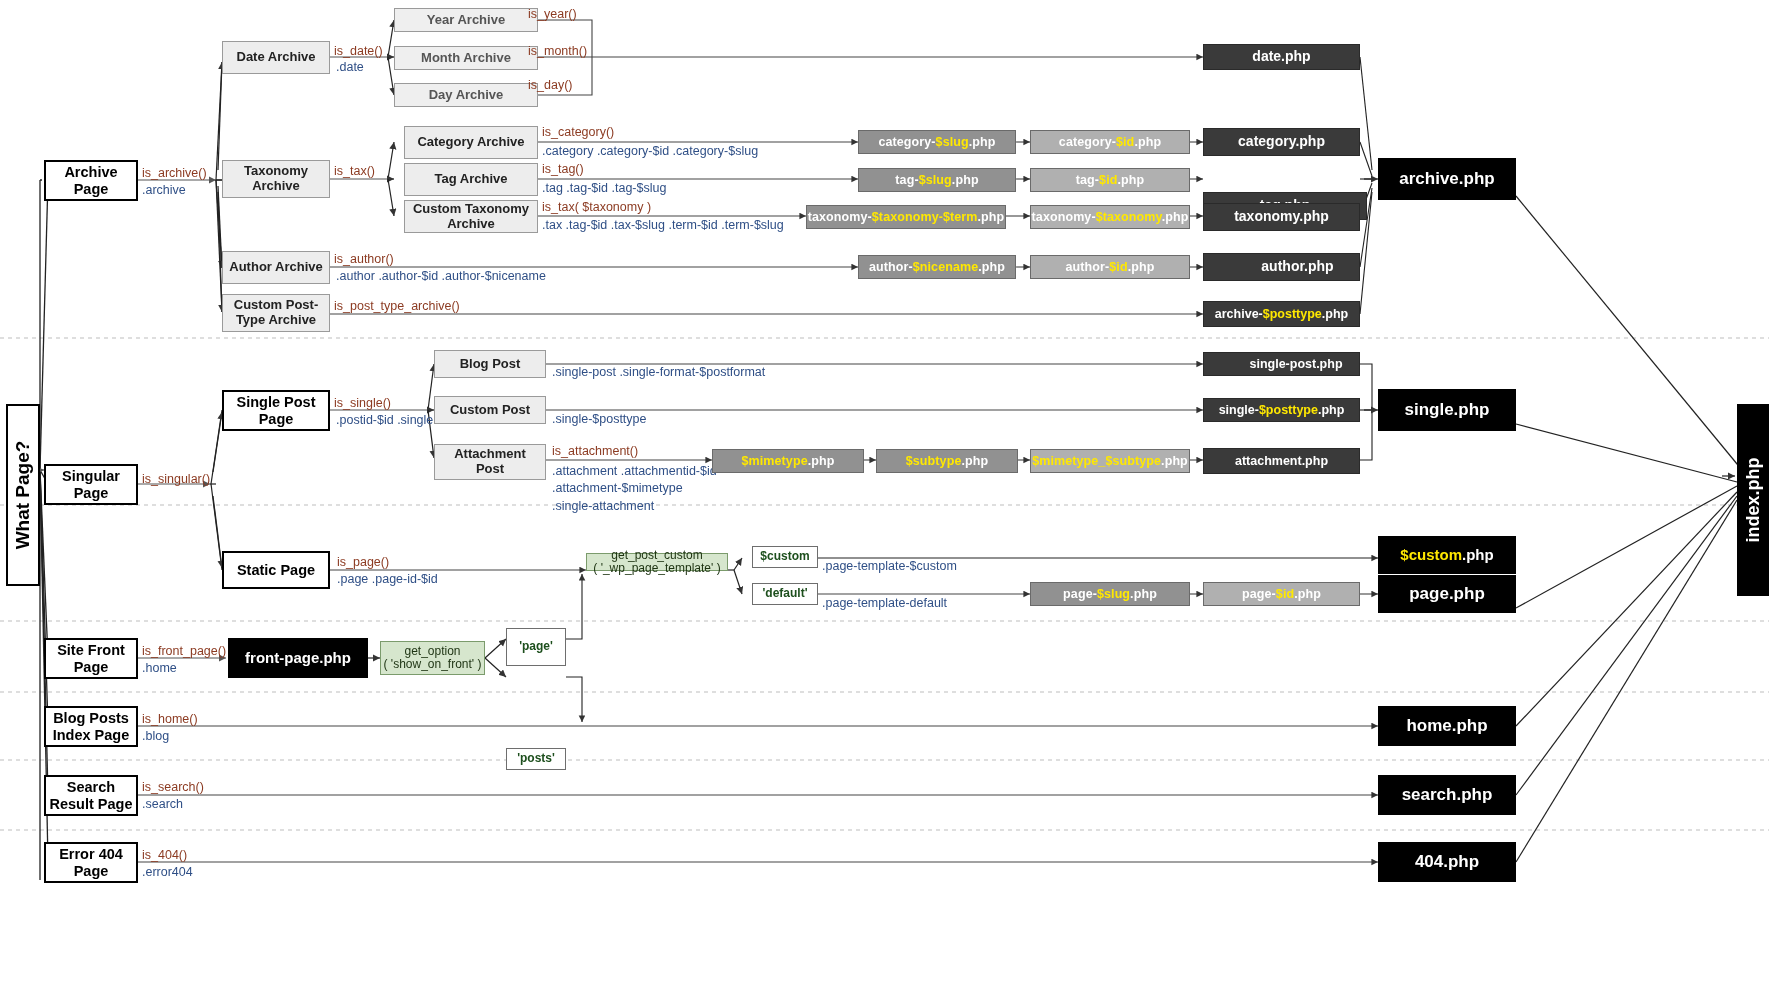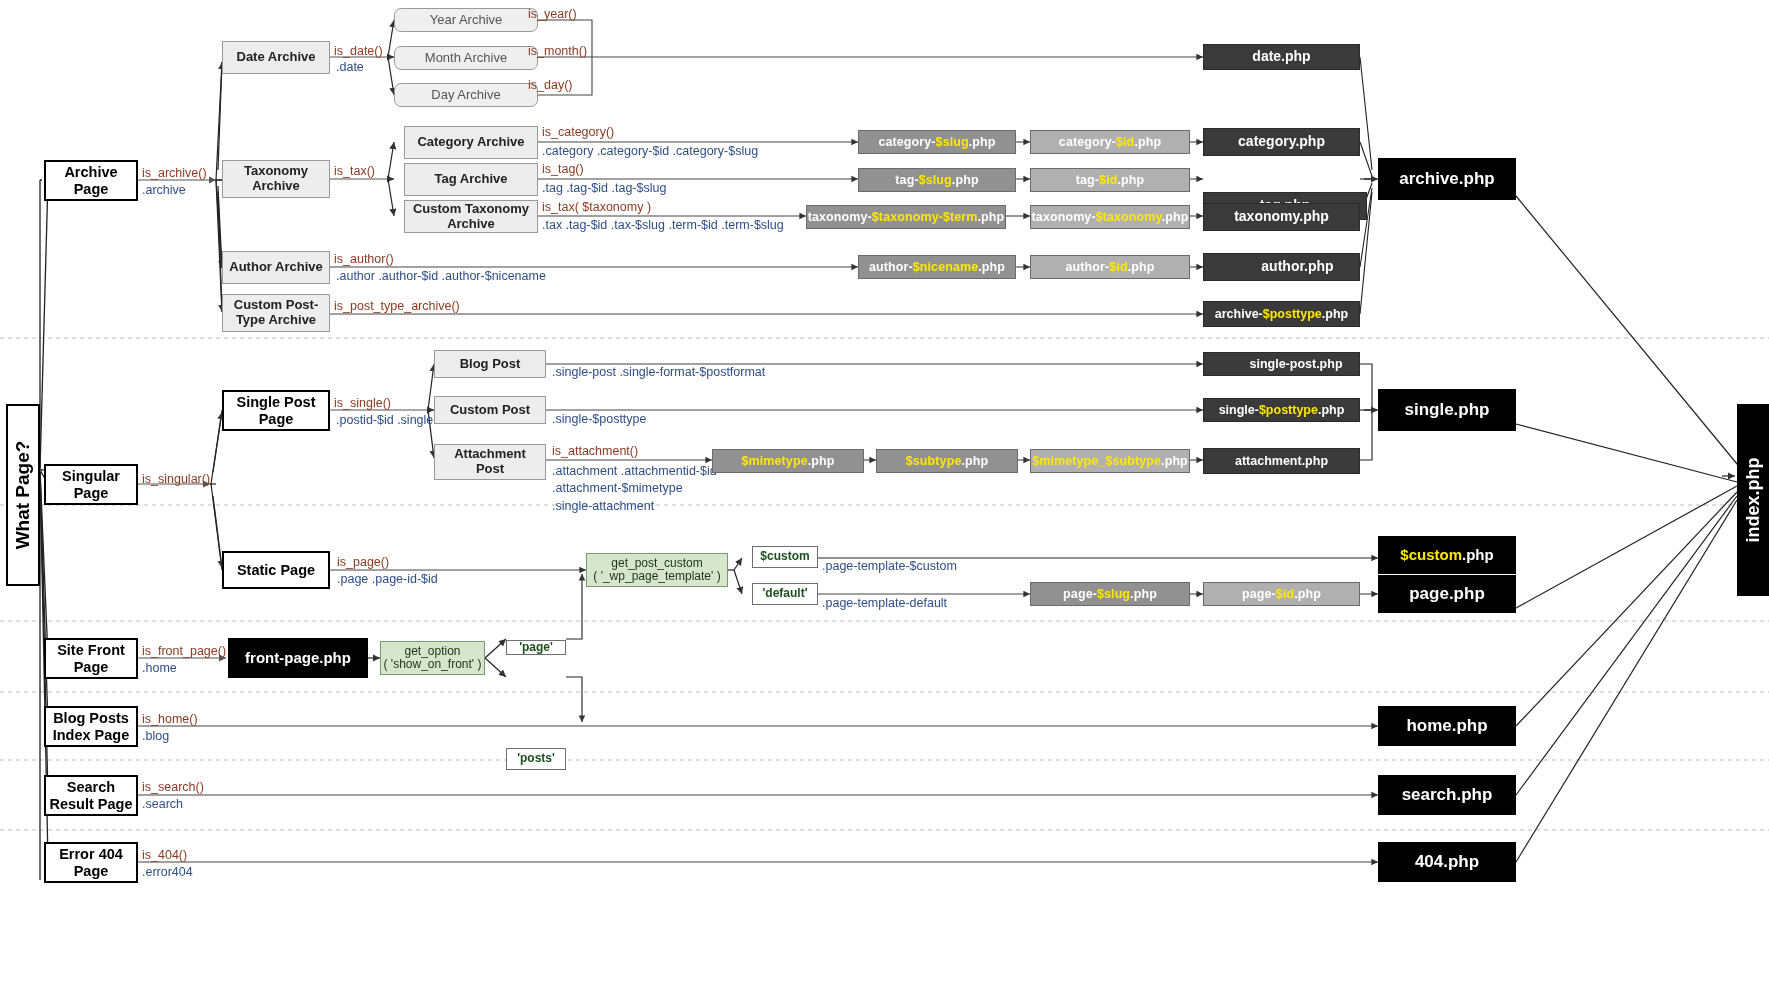--- a/index.html
+++ b/index.html
@@ -7,21 +7,21 @@
   #stage{position:relative;width:1769px;height:998px;background:#fff;overflow:hidden;}
   #svglayer{position:absolute;left:0;top:0;width:1769px;height:998px;pointer-events:none;}
 
   .node{position:absolute;box-sizing:border-box;display:flex;align-items:center;justify-content:center;text-align:center;line-height:1.12;}
 
   
   .pagebox{background:#ffffff;border:2.5px solid #000;font-weight:bold;color:#000;font-size:14.5px;}
 
   
   .subbox{background:#ededed;border:1px solid #9a9a9a;font-weight:bold;color:#222;font-size:13px;}
-  .subbox.light{font-weight:normal;color:#555;background:#efefef;border-radius:7px;}
+  .subbox.light{font-weight:bold;color:#555;background:#efefef;}
 
   
   .graybox{background:#919191;border:1px solid #6a6a6a;color:#ffffff;font-weight:bold;font-size:12.5px;letter-spacing:.1px;}
   .graybox.lighter{background:#b0b0b0;}
 
   
   .darkbox{background:#3a3a3a;border:1px solid #2a2a2a;color:#ffffff;font-weight:bold;font-size:14px;}
   .darkbox.small{font-size:12.5px;}
 
   
@@ -458,21 +458,21 @@
     <span><span class="var">$mimetype_$subtype</span><span>.php</span></span>
   </div>
   <div class="node darkbox small" style="left:1203px;top:448px;width:157px;height:26px;">
     <span>attachment.php</span>
   </div>
 
   <div class="node blackbox" style="left:1378px;top:389px;width:138px;height:42px;">
     <span>single.php</span>
   </div>
 
-  <div class="node fnbox" style="left:586px;top:553px;width:142px;height:34px;">
+  <div class="node fnbox" style="left:586px;top:553px;width:142px;height:18px;">
     <span><span>get_post_custom</span><br><span>( '_wp_page_template' )</span></span>
   </div>
 
   <div class="node valbox" style="left:752px;top:546px;width:66px;height:22px;">
     <span>$custom</span>
   </div>
   <div class="bodyclass" style="left:822px;top:559px;">.page-template-$custom</div>
 
   <div class="node valbox" style="left:752px;top:583px;width:66px;height:22px;">
     <span>'default'</span>
@@ -492,21 +492,21 @@
   <div class="node blackbox" style="left:1378px;top:575px;width:138px;height:38px;">
     <span>page.php</span>
   </div>
 
   <div class="node blackbox mid" style="left:228px;top:638px;width:140px;height:40px;">
     <span>front-page.php</span>
   </div>
   <div class="node fnbox" style="left:380px;top:641px;width:105px;height:34px;">
     <span><span>get_option</span><br><span>( 'show_on_front' )</span></span>
   </div>
-  <div class="node valbox" style="left:506px;top:628px;width:60px;height:15px;margin-top:12px;">
+  <div class="node valbox" style="left:506px;top:628px;width:60px;height:38px;">
     <span>'page'</span>
   </div>
   <div class="node valbox" style="left:506px;top:700px;width:60px;height:22px;margin-top:48px;">
     <span>'posts'</span>
   </div>
 
   <div class="node blackbox" style="left:1378px;top:706px;width:138px;height:40px;">
     <span>home.php</span>
   </div>
   <div class="node blackbox" style="left:1378px;top:775px;width:138px;height:40px;">

